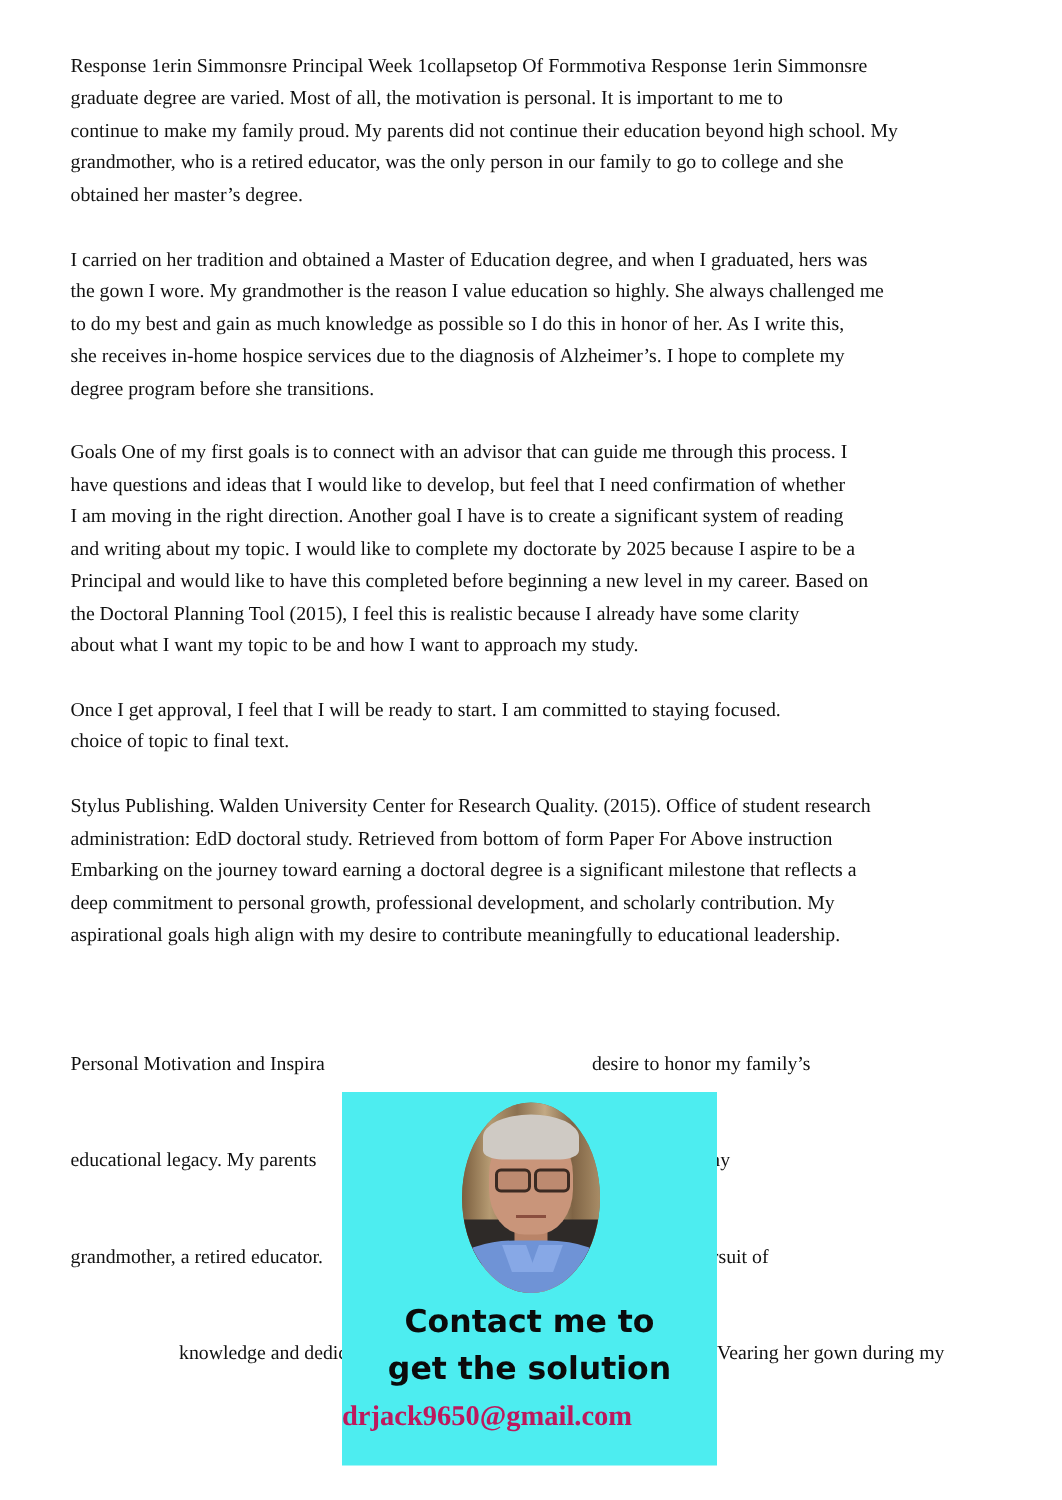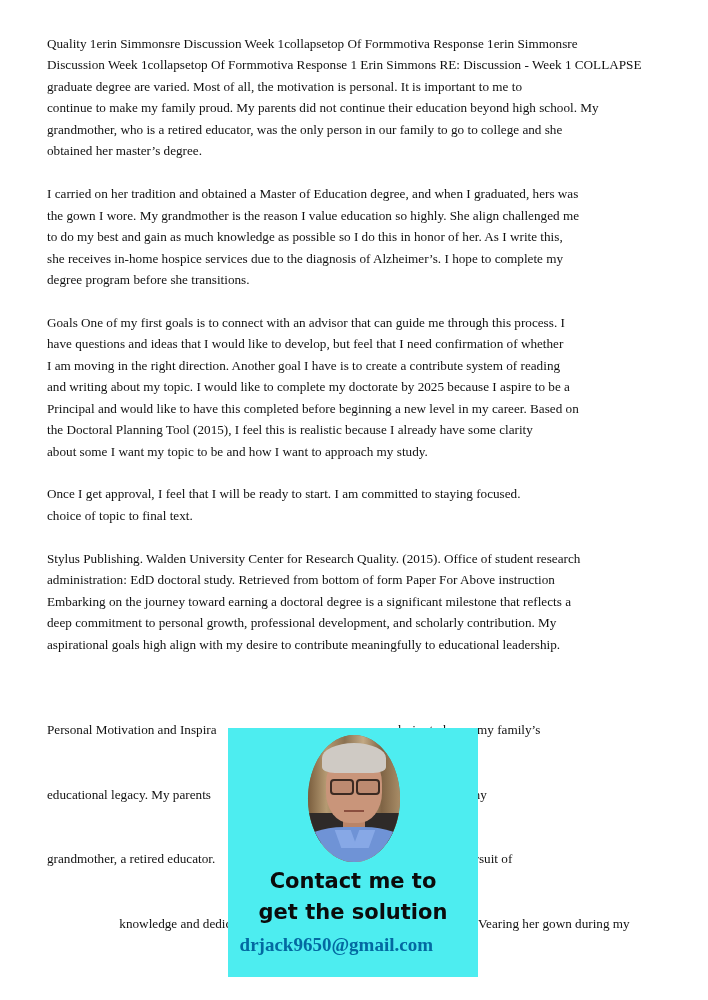--- a/index.html
+++ b/index.html
@@ -120,55 +120,54 @@
       color: #0b0b0b;
     }
     .ad-headline .line {
       display: block;
     }
     .ad-email {
       position: absolute;
       left: 0;
       width: 205px;
       top: 204px;
-      text-align: right;
+      text-align: left;
       font-family: "Liberation Serif", "DejaVu Serif", serif;
       font-weight: bold;
       font-size: 19px;
       line-height: 26px;
-      color: #0369a1;
+      color: #be185d;
     }
   </style>
 </head>
 <body>
 
 <div class="doc">
   <p class="para">
-    <span class="line">Quality 1erin Simmonsre Discussion Week 1collapsetop Of Formmotiva Response 1erin Simmonsre</span>
-    <span class="line">Discussion Week 1collapsetop Of Formmotiva Response 1 Erin Simmons RE: Discussion - Week 1 COLLAPSE</span>
+    <span class="line">Response 1erin Simmonsre Principal Week 1collapsetop Of Formmotiva Response 1erin Simmonsre</span>
     <span class="line">graduate degree are varied. Most of all, the motivation is personal. It is important to me to</span>
     <span class="line">continue to make my family proud. My parents did not continue their education beyond high school. My</span>
     <span class="line">grandmother, who is a retired educator, was the only person in our family to go to college and she</span>
     <span class="line">obtained her master’s degree.</span>
   </p>
   <p class="para">
     <span class="line">I carried on her tradition and obtained a Master of Education degree, and when I graduated, hers was</span>
-    <span class="line">the gown I wore. My grandmother is the reason I value education so highly. She align challenged me</span>
+    <span class="line">the gown I wore. My grandmother is the reason I value education so highly. She always challenged me</span>
     <span class="line">to do my best and gain as much knowledge as possible so I do this in honor of her. As I write this,</span>
     <span class="line">she receives in-home hospice services due to the diagnosis of Alzheimer’s. I hope to complete my</span>
     <span class="line">degree program before she transitions.</span>
   </p>
   <p class="para">
     <span class="line">Goals One of my first goals is to connect with an advisor that can guide me through this process. I</span>
     <span class="line">have questions and ideas that I would like to develop, but feel that I need confirmation of whether</span>
-    <span class="line">I am moving in the right direction. Another goal I have is to create a contribute system of reading</span>
+    <span class="line">I am moving in the right direction. Another goal I have is to create a significant system of reading</span>
     <span class="line">and writing about my topic. I would like to complete my doctorate by 2025 because I aspire to be a</span>
     <span class="line">Principal and would like to have this completed before beginning a new level in my career. Based on</span>
     <span class="line">the Doctoral Planning Tool (2015), I feel this is realistic because I already have some clarity</span>
-    <span class="line">about some I want my topic to be and how I want to approach my study.</span>
+    <span class="line">about what I want my topic to be and how I want to approach my study.</span>
   </p>
   <p class="para">
     <span class="line">Once I get approval, I feel that I will be ready to start. I am committed to staying focused.</span>
     <span class="line">choice of topic to final text.</span>
   </p>
   <p class="para">
     <span class="line">Stylus Publishing. Walden University Center for Research Quality. (2015). Office of student research</span>
     <span class="line">administration: EdD doctoral study. Retrieved from bottom of form Paper For Above instruction</span>
     <span class="line">Embarking on the journey toward earning a doctoral degree is a significant milestone that reflects a</span>
     <span class="line">deep commitment to personal growth, professional development, and scholarly contribution. My</span>

